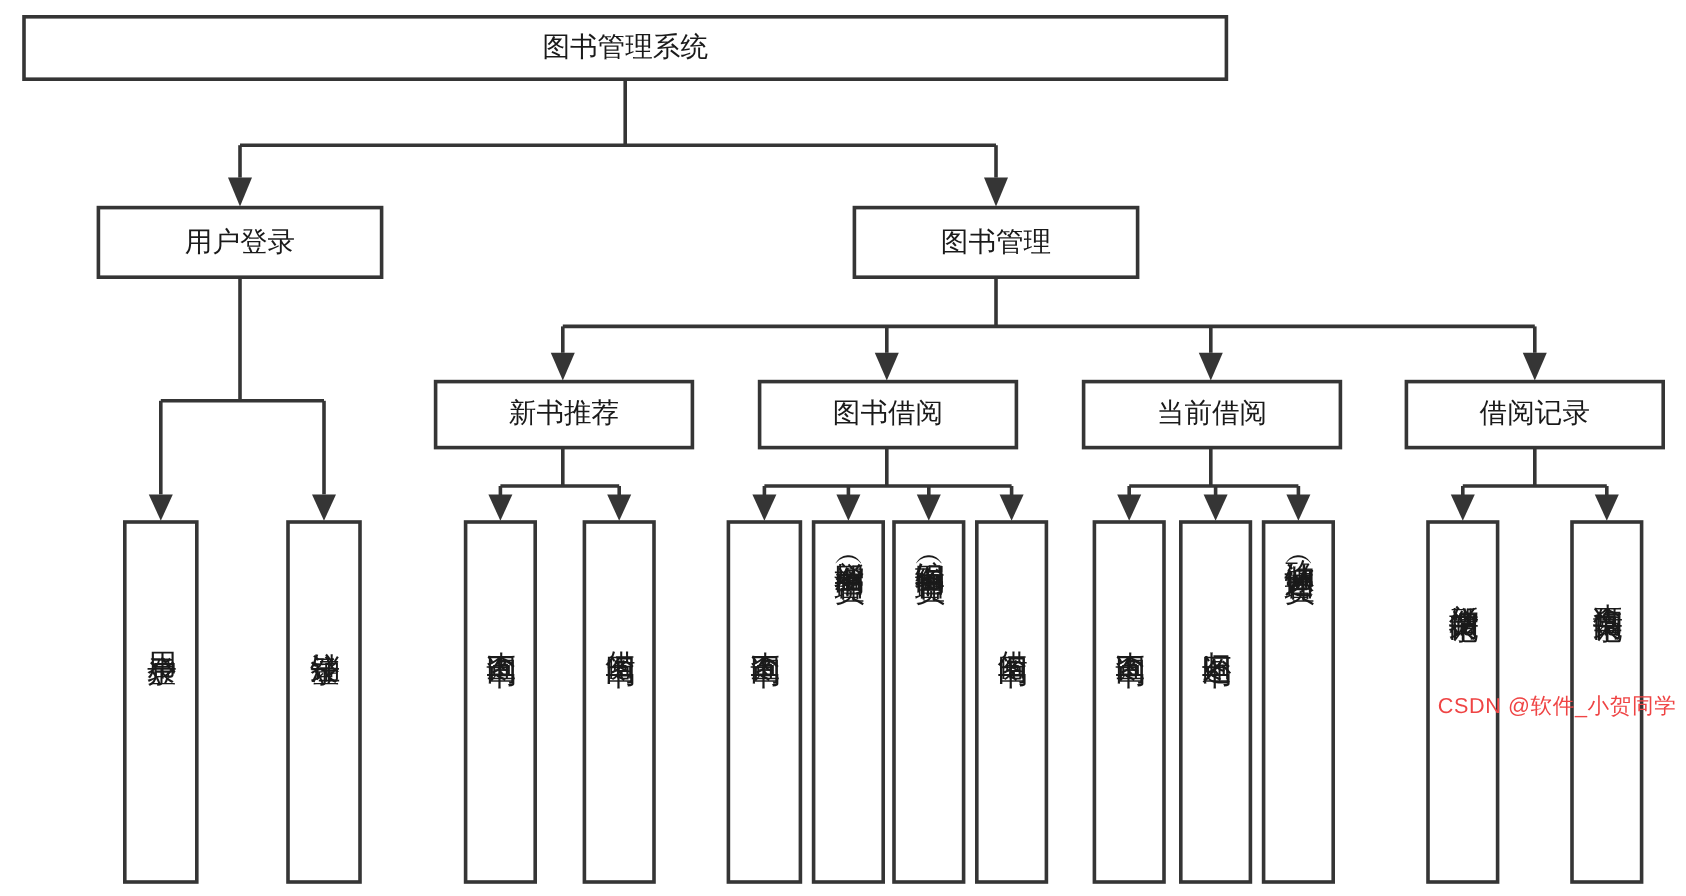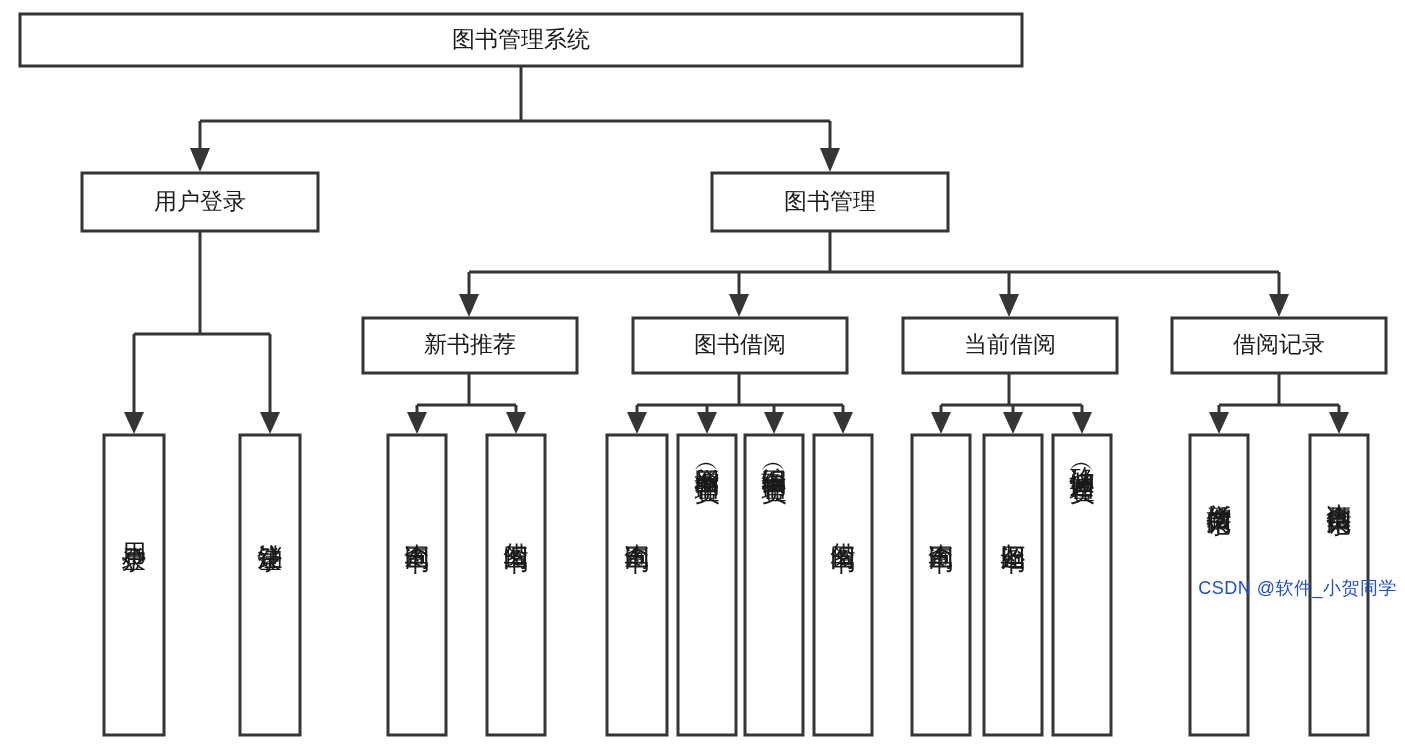--- a/index.html
+++ b/index.html
@@ -67,21 +67,21 @@
     letter-spacing: 2px;
     color: #1a1a1a;
     white-space: nowrap;
   }
   .watermark {
     position: absolute;
     right: 8px;
     bottom: 6px;
     font-family: "Liberation Sans", "DejaVu Sans", sans-serif;
     font-size: 18px;
-    color: #1d4ed8;
+    color: #ef4444;
     letter-spacing: 0.5px;
     pointer-events: none;
   }
 </style>
 </head>
 <body>
 
 <div id="diagram-root">
   <svg class="chart-surface" viewBox="0 0 1405 747" xmlns="http://www.w3.org/2000/svg">
 

